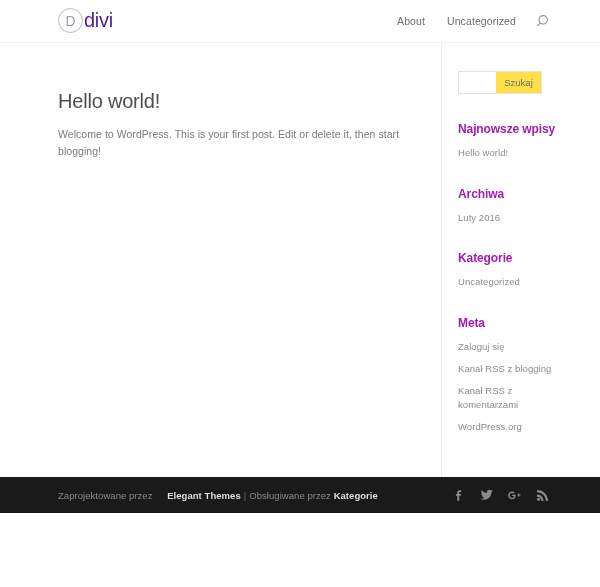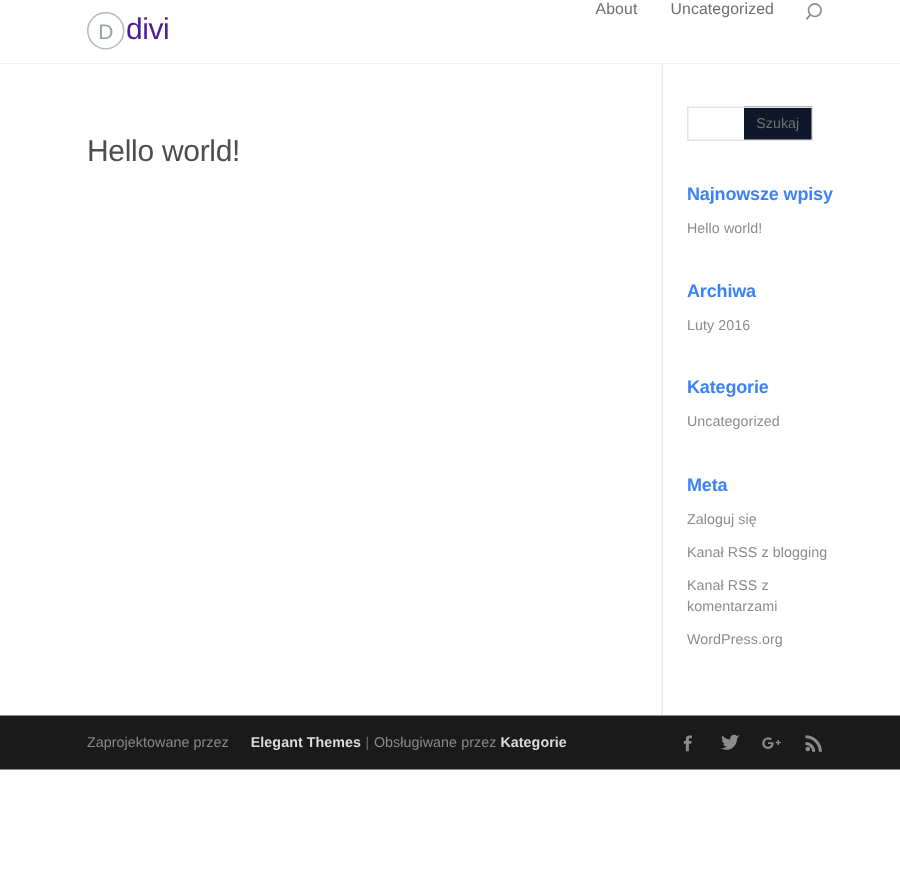--- a/index.html
+++ b/index.html
@@ -65,21 +65,21 @@
     line-height: 1;
     padding-bottom: 2px;
   }
 
   #main-nav {
     position: absolute;
     right: 48px;
     top: 0;
     height: 42px;
     display: flex;
-    align-items: flex-start;
+    align-items: center;
     gap: 0;
   }
   .nav-item {
     font-size: 10.5px;
     color: #6d6d6d;
     text-decoration: none;
     padding: 0 11px;
     letter-spacing: 0.1px;
     cursor: pointer;
     white-space: nowrap;
@@ -164,34 +164,34 @@
     font-family: "Liberation Sans", sans-serif;
     color: #666;
     padding: 0 3px;
     outline: none;
   }
   #search-submit {
     flex: 1;
     height: 23px;
     border: 1px solid #e3e3e3;
     border-left: none;
-    background: #0f172a;
+    background: #fde047;
     font-size: 9.5px;
     font-family: "Liberation Sans", sans-serif;
     color: #707070;
     cursor: pointer;
     padding: 0 6px;
     white-space: nowrap;
   }
 
   .widget-title {
     font-size: 12px;
     line-height: 1.25;
     font-weight: 700;
-    color: #3b82f6;
+    color: #a21caf;
     margin: 0 0 9px 0;
     letter-spacing: -0.1px;
   }
   .widget-list {
     list-style: none;
     margin: 0;
     padding: 0;
   }
   .widget-list li {
     font-size: 9.5px;
@@ -286,20 +286,21 @@
   </div>
 </header>
 
 <div id="page-body">
 
   <div id="vertical-divider"></div>
 
   <main id="content-area">
     <article>
       <h1 id="post-title">Hello world!</h1>
+      <p id="post-excerpt">Welcome to WordPress. This is your first post. Edit or delete it, then start blogging!</p>
     </article>
   </main>
 
   <aside id="sidebar">
 
     <div class="widget" id="search-widget">
       <form id="search-form">
         <input id="search-input" type="text" placeholder="" value="" style="">
         <button id="search-submit" type="submit">Szukaj</button>
       </form>

